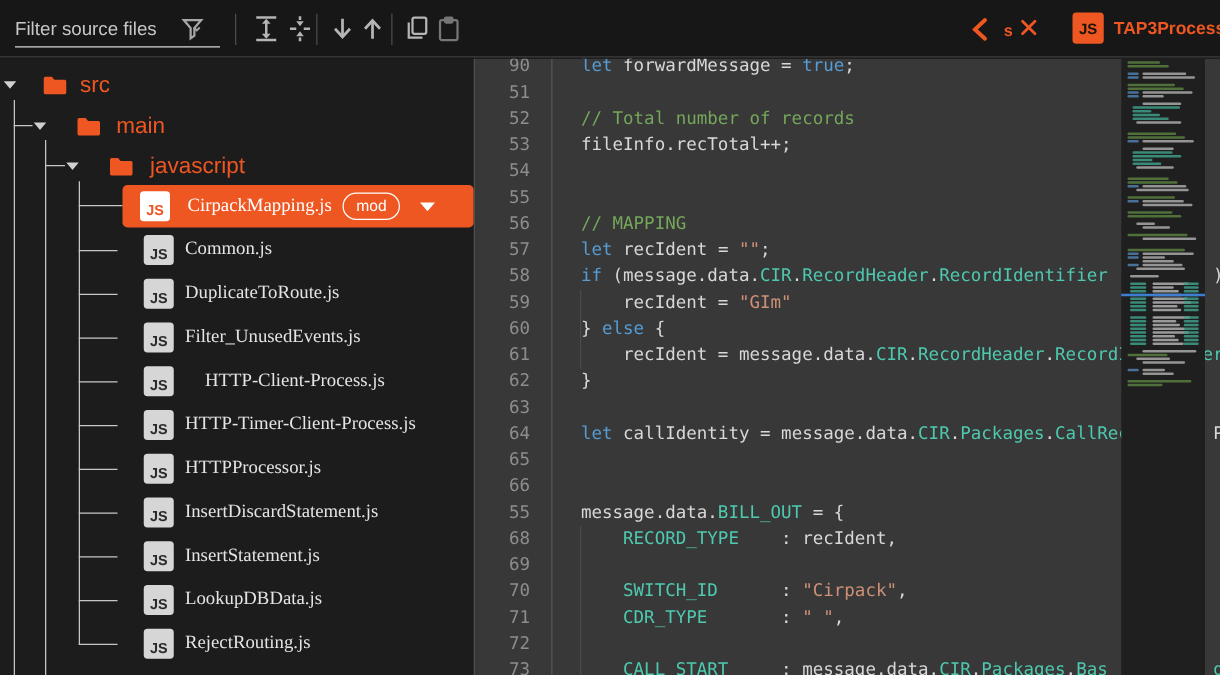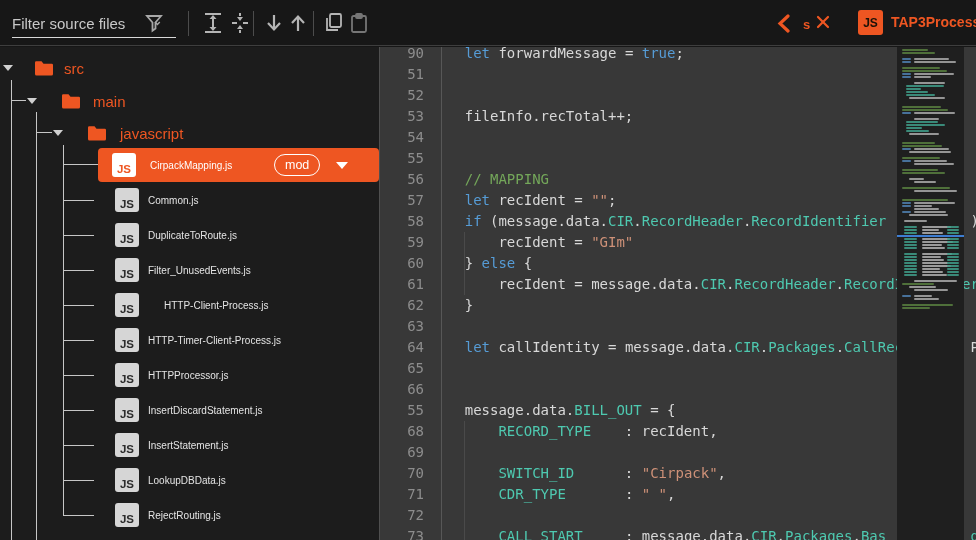--- a/index.html
+++ b/index.html
@@ -28,22 +28,22 @@
     display:flex; align-items:center; justify-content:center; }
   .closex { position:absolute; top:15px; width:14px; height:14px; }
   #tab-clipped-label { position:absolute; left:423px; top:17px; width:7px; overflow:hidden; font-size:13px; font-weight:700; color:var(--accent); }
 
   
   #sidebar { position:absolute; left:0; top:47px; width:380px; height:493px;
     background:#1c1c1c; border-right:1px solid #4f4f4f; overflow:hidden; }
   .guide { position:absolute; background:#c6c6c6; }
   .tree-arrow { position:absolute; width:0; height:0;
     border-left:5px solid transparent; border-right:5px solid transparent; border-top:6px solid #d0d0d0; }
-  .folder-label { position:absolute; color:var(--accent); font-size:15px; white-space:nowrap; transform:translateY(-50%);text-align:center; }
-  .file-label { position:absolute; color:#e4e4e4; font-size:10px; white-space:nowrap; transform:translateY(-50%); }
+  .folder-label { position:absolute; color:var(--accent); font-size:18px; white-space:nowrap; transform:translateY(-50%);text-align:center; }
+  .file-label { position:absolute; color:#e4e4e4; font-size:15px; white-space:nowrap; transform:translateY(-50%);font-family:Liberation Serif, serif; }
   .jsbadge-file { position:absolute; width:24px; height:24px; border-radius:3px; background:#d6d6d6;
     color:#2b2b2b; font-weight:700; font-size:11.5px; display:flex; align-items:flex-end; justify-content:center;
     transform:translateY(-50%); padding-bottom:2px; }
   #selected-row { position:absolute; left:98px; top:148px; width:281px; height:34px;
     border-radius:4px; background:var(--accent); }
   #selected-row .jsbadge-file { background:#ffffff; color:var(--accent); left:14px; top:17px; }
   #selected-row .file-label { color:#ffffff; left:52px; top:17px; font-weight:400; }
   #mod-badge { position:absolute; left:176px; top:6px; height:22px; padding:0 10px;
     border:1px solid #ffffff; border-radius:11px; color:#ffffff; font-size:12.5px;
     display:flex; align-items:center; }
@@ -255,20 +255,21 @@
         <div class="codeline" style="top: -4px;">
           <span class="ln">90</span>
           <span class="code"><span class="p">    </span><span class="k">let</span><span class="p"> forwardMessage = </span><span class="k">true</span><span class="p">;</span></span>
         </div>
         <div class="codeline" style="top: 17px;">
           <span class="ln">51</span>
           <span class="code"></span>
         </div>
         <div class="codeline" style="top: 38px;">
           <span class="ln">52</span>
+          <span class="code"><span class="p">    </span><span class="c">// Total number of records</span></span>
         </div>
         <div class="codeline" style="top: 59px;">
           <span class="ln">53</span>
           <span class="code"><span class="p">    fileInfo.recTotal++;</span></span>
         </div>
         <div class="codeline" style="top: 80px;">
           <span class="ln">54</span>
           <span class="code"></span>
         </div>
         <div class="codeline" style="top: 101px;">

